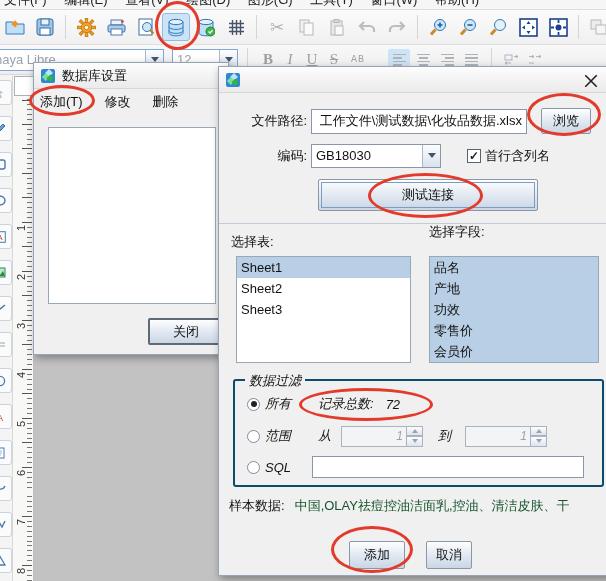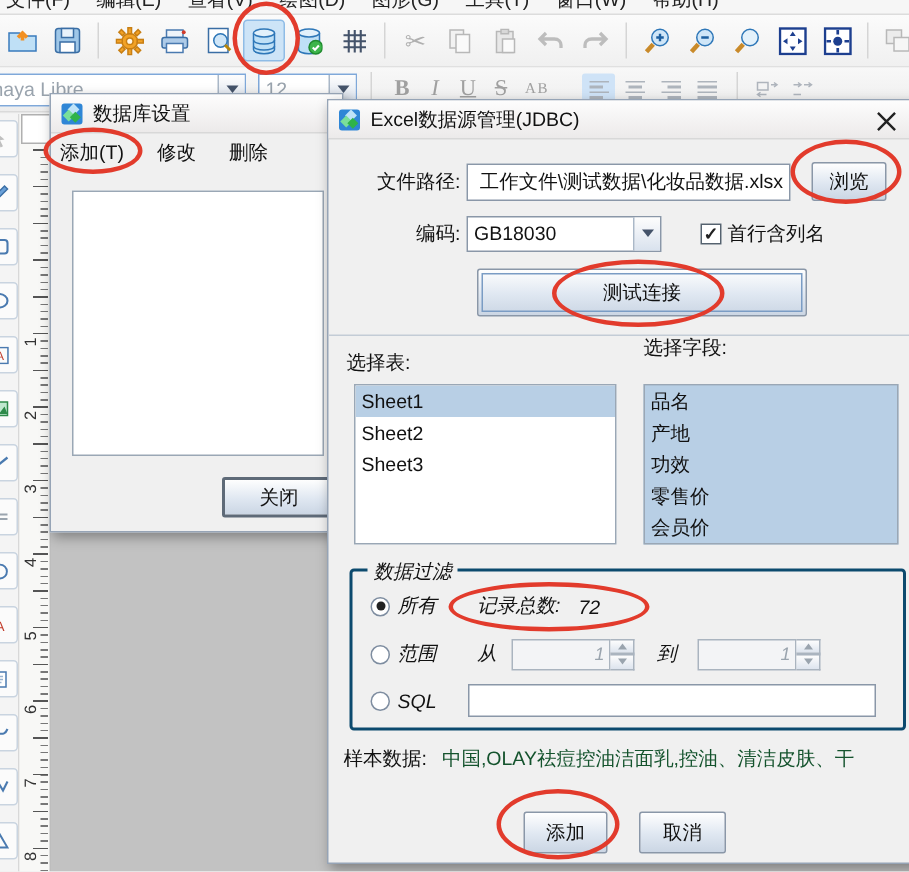--- a/index.html
+++ b/index.html
@@ -251,21 +251,21 @@
       <span class="val">12</span>
       <span class="arrowbtn">
           <span class="tri-down"></span>
         </span>
     </div>
     <div class="tsep" style="margin:0 9px;"></div>
     <span class="fmt" style="font-weight:bold;">B</span>
     <span class="fmt" style="font-style:italic;">I</span>
     <span class="fmt" style="text-decoration:underline;">U</span>
     <span class="fmt" style="text-decoration:line-through;">S</span>
-    <span class="fmt" style="font-size:10px; letter-spacing:1px; width:26px;">AB</span>
+    <span class="fmt" style="font-size:10px; letter-spacing:1px; width:26px;font-family:Liberation Mono, monospace;">AB</span>
     <div style="width:16px;"></div>
     <div class="alignbtn sel">
         <span class="alines">
           <i style="width:13px"></i>
           <i style="width:9px"></i>
           <i style="width:13px"></i>
           <i style="width:9px"></i>
         </span>
       </div>
     <div class="alignbtn">
@@ -417,21 +417,20 @@
   </div>
 
   <div id="dlgR" class="dialog">
     <div class="titlebar">
       <svg width="16" height="16" viewBox="0 0 16 16">
           <rect x="1" y="1" width="14" height="14" rx="2" fill="#2f86d6"></rect>
           <rect x="6.2" y="2.2" width="5.6" height="5.6" transform="rotate(45 9 5)" fill="#bfe3f8"></rect>
           <rect x="3" y="6.2" width="5.6" height="5.6" transform="rotate(45 5.8 9)" fill="#7adf9a"></rect>
           <rect x="7.6" y="7.6" width="5.2" height="5.2" transform="rotate(45 10.2 10.2)" fill="#2fb34a"></rect>
         </svg>
-      <span class="ttl">Excel数据源管理(JDBC)</span>
       <svg class="xclose" viewBox="0 0 14 14">
           <path d="M2 2l10 10 M12 2L2 12" stroke="#222" stroke-width="1.4"></path>
         </svg>
     </div>
 
     <div class="row" style="left:8px; top:41px; width:382px; height:26px;">
       <span class="lbl" style="width:80px; text-align:right;">文件路径:</span>
       <div class="field" style="width:216px; height:25px; margin-left:4px; justify-content:flex-end; overflow:hidden;">
         <span style="white-space:nowrap;">工作文件\测试数据\化妆品数据.xlsx</span>
       </div>
@@ -520,21 +519,21 @@
           </div>
       </div>
     </div>
 
     <div class="row" style="left:10px; top:430px; width:384px; height:18px; overflow:hidden;">
       <span class="lbl">样本数据:</span>
       <span class="lbl blue" style="margin-left:10px; white-space:nowrap;">中国,OLAY祛痘控油洁面乳,控油、清洁皮肤、干</span>
     </div>
 
     <button class="swbtn abs" style="left:130px; top:474px; width:56px; height:28px;">添加</button>
-    <button class="swbtn abs" style="left:207px; top:474px; width:58px; height:28px;">取消</button>
+    <button class="swbtn abs" style="left:207px; top:474px; width:46px; height:28px;">取消</button>
   </div>
 
   <div class="redring" style="left:155px; top:1px;  width:45px;  height:49px;"></div>
   <div class="redring" style="left:29px;  top:85px; width:66px;  height:31px;"></div>
   <div class="redring" style="left:527px; top:93px; width:74px;  height:43px;"></div>
   <div class="redring" style="left:368px; top:173px;width:115px; height:45px;"></div>
   <div class="redring" style="left:299px; top:388px;width:134px; height:33px;"></div>
   <div class="redring" style="left:331px; top:526px;width:82px;  height:47px;"></div>
 
 </div>

